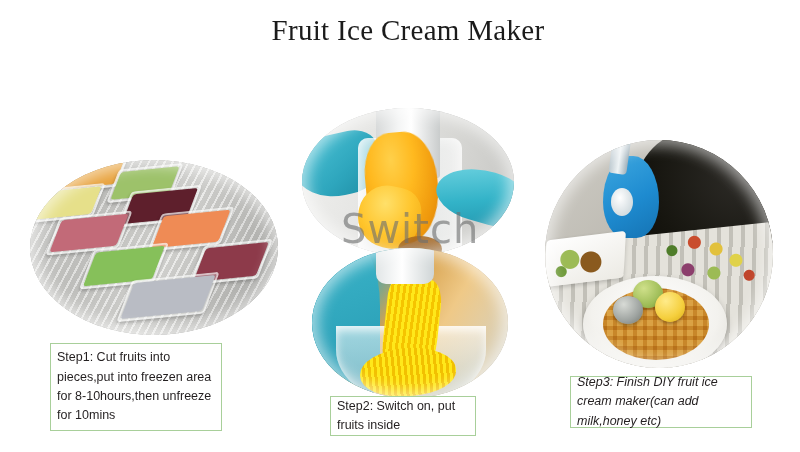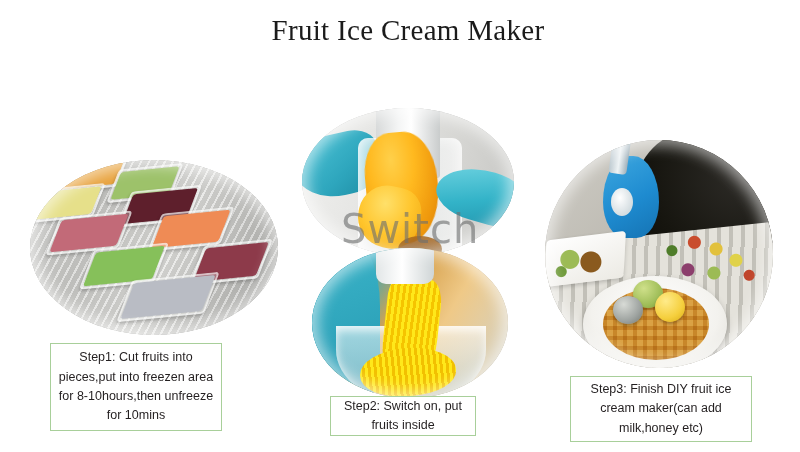--- a/index.html
+++ b/index.html
@@ -225,30 +225,29 @@
     font-family:"DejaVu Sans",sans-serif;
     user-select:none;white-space:nowrap;
   }
 
   
   .caption{
     position:absolute;
     border:1.5px solid #a8cf9a;
     background:#ffffff;
     color:#231f20;
-    text-align:center;
     font-size:12.5px;
     line-height:1.55;
     display:flex;align-items:center;justify-content:center;
     box-sizing:border-box;
     padding:4px 6px;
   }
   #cap1{left:42px;top:343px;width:172px;height:88px;}
   #cap2{left:322px;top:396px;width:146px;height:40px;}
-  #cap3{left:562px;top:376px;width:182px;height:66px;}
+  #cap3{left:562px;top:376px;width:182px;height:52px;font-style:italic;}
   .caption span{display:block;}
 </style>
 </head>
 <body>
 
 <div class="page">
 
   <div class="title">Fruit Ice Cream Maker</div>
 
   <div class="photo" id="photo1">

